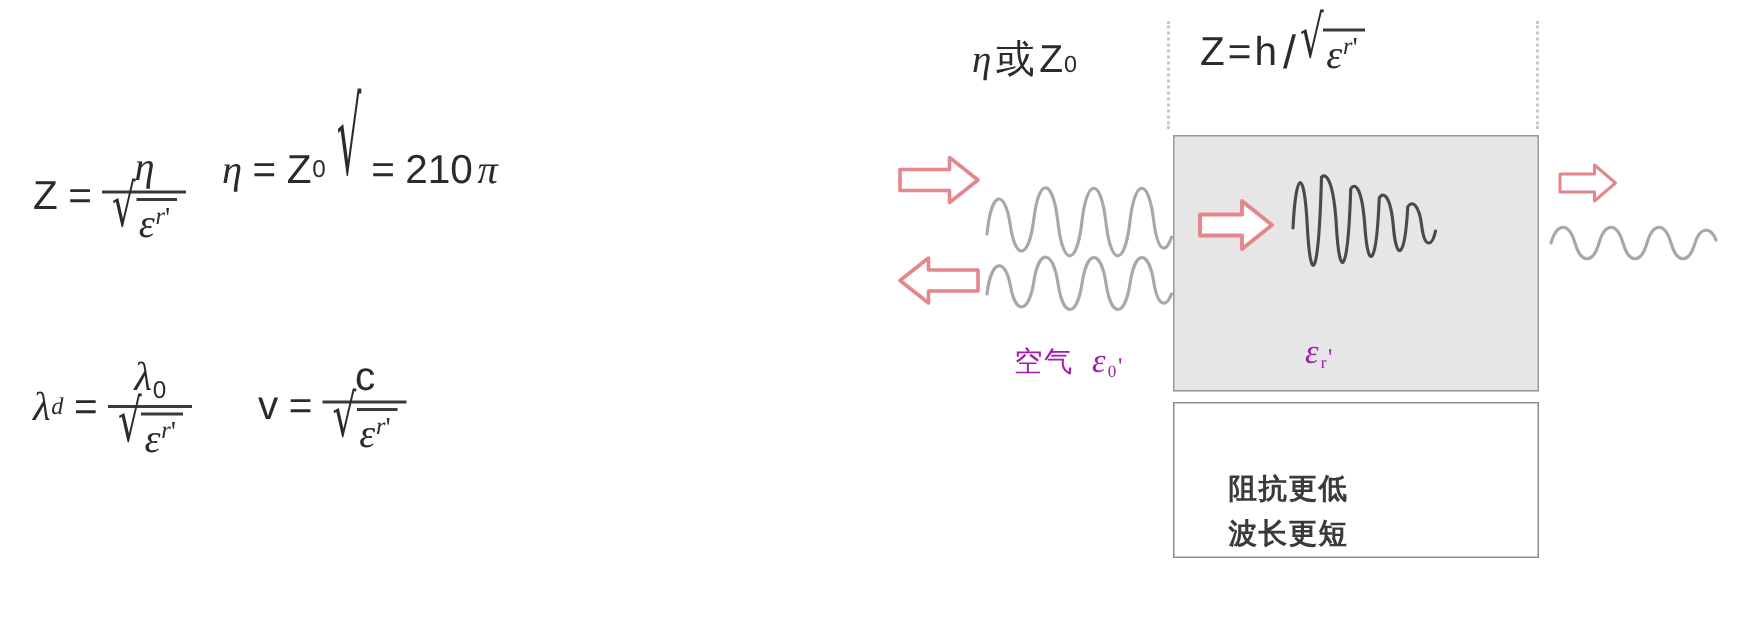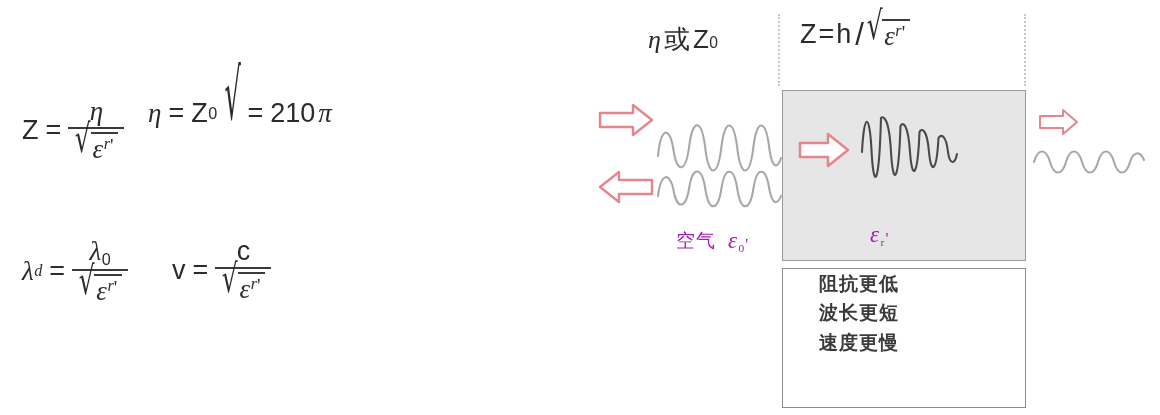--- a/index.html
+++ b/index.html
@@ -157,27 +157,27 @@
     left: 782px; top: 90px;
     width: 244px; height: 171px;
     background: #e6e6e6;
     border: 1.5px solid #9a9a9a;
     box-sizing: border-box;
   }
 
   .effects-box {
     position: absolute;
     left: 782px; top: 268px;
-    width: 244px; height: 140px;
+    width: 244px; height: 104px;
     background: #ffffff;
     border: 1.5px solid #8d8d8d;
     box-sizing: border-box;
     display: flex;
     flex-direction: column;
-    justify-content: flex-start;
+    justify-content: flex-end;
     padding-left: 36px;
   }
   .effects-box .eff-item {
     font-family: "DejaVu Sans", "Liberation Sans", sans-serif;
     font-size: 19px;
     font-weight: 600;
     color: #3a3a3a;
     line-height: 1.55;
     letter-spacing: 1px;
   }
@@ -321,21 +321,20 @@
 
   <div class="cn-label" id="label-material">
     <span class="eps">ε</span>
       <span class="sub" style="font-family:'Liberation Serif',serif">r</span>
       <span class="prime" style="font-size:16px;vertical-align:0.9em">'</span>
   </div>
 
   <div class="effects-box">
     <div class="eff-item">阻抗更低</div>
     <div class="eff-item">波长更短</div>
-    <div class="eff-item">速度更慢</div>
   </div>
 
   <svg class="overlay" viewBox="0 0 1160 415">
 
     <g>
       <path d="M 600 113 L 633 113 L 633 105 L 652 120 L 633 135 L 633 127 L 600 127 Z" fill="#ffffff" stroke="#e4868c" stroke-width="2.4" stroke-linejoin="round"></path>
     </g>
 
     <g>
       <path d="M 652 180 L 619 180 L 619 172 L 600 187 L 619 202 L 619 194 L 652 194 Z" fill="#ffffff" stroke="#e4868c" stroke-width="2.4" stroke-linejoin="round"></path>

